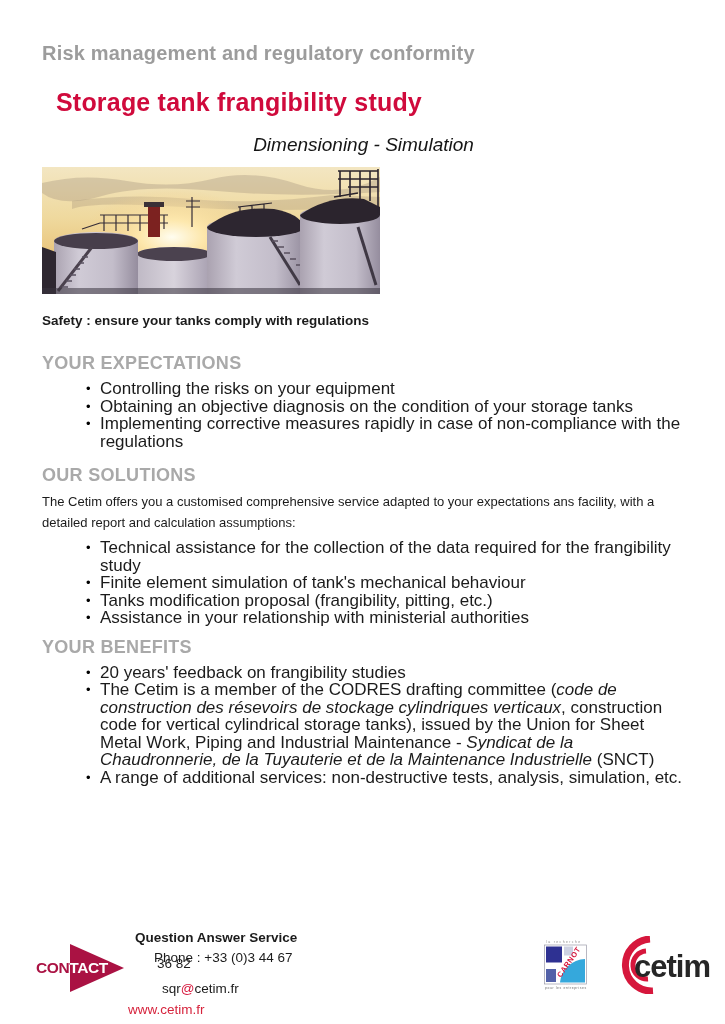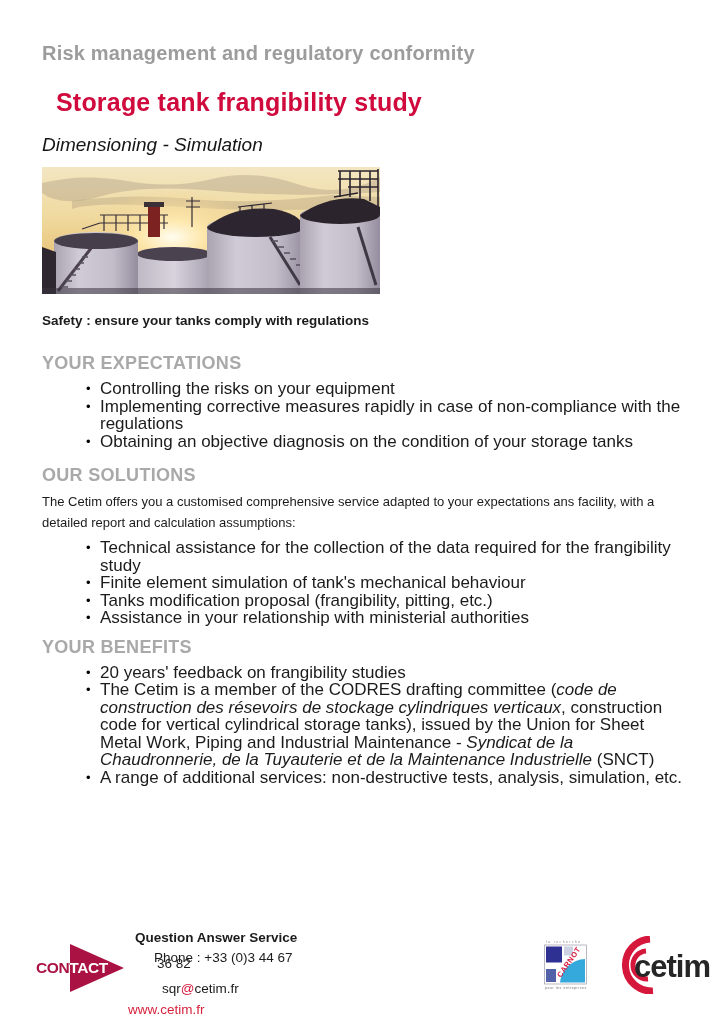--- a/index.html
+++ b/index.html
@@ -17,21 +17,21 @@
   html,body{background:#ffffff;}
   body{
     width:725px;height:1024px;
     font-family:"Liberation Sans","DejaVu Sans",sans-serif;
     color:var(--body-black);
     position:relative;overflow:hidden;
   }
   .page{position:relative;width:725px;height:1024px;padding:42px 40px 0 42px;}
   .eyebrow{font-size:20px;font-weight:bold;color:var(--eyebrow-gray);letter-spacing:.2px;}
   .title{margin-top:23px;margin-left:14px;font-size:25px;font-weight:bold;color:var(--title-red);letter-spacing:.2px;}
-  .subtitle{margin-top:17px;font-size:19px;font-style:italic;color:#151515;}
+  .subtitle{margin-top:17px;font-size:19px;font-style:italic;color:#151515;text-align:center;}
   .photo{margin-top:11px;width:338px;height:127px;line-height:0;}
   .safety{margin-top:19px;font-size:13.5px;font-weight:bold;}
   section h2{font-size:18px;font-weight:bold;color:var(--heading-gray);letter-spacing:.3px;}
   .sec-expectations h2{margin-top:25px;}
   .sec-solutions h2{margin-top:15px;}
   .sec-benefits h2{margin-top:10px;}
   .intro{margin-top:5px;font-size:13px;line-height:21px;max-width:632px;}
   ul.bullets{list-style:none;margin-top:6px;padding-left:58px;max-width:648px;}
   ul.bullets li{position:relative;font-size:17px;line-height:17.5px;max-width:590px;}
   ul.bullets li::before{content:"•";position:absolute;left:-14px;top:0;font-size:13px;color:#000;}
@@ -127,22 +127,22 @@
       <rect x="0" y="121" width="338" height="6" fill="#3a3440" opacity="0.55"></rect>
     </svg>
   </div>
 
   <div class="safety">Safety : ensure your tanks comply with regulations</div>
 
   <section class="sec-expectations">
     <h2>YOUR EXPECTATIONS</h2>
     <ul class="bullets">
         <li><span>Controlling the risks on your equipment</span></li>
+        <li><span>Obtaining an objective diagnosis on the condition of your storage tanks</span></li>
         <li><span>Implementing corrective measures rapidly in case of non-compliance with the regulations</span></li>
-        <li><span>Obtaining an objective diagnosis on the condition of your storage tanks</span></li>
       </ul>
   </section>
 
   <section class="sec-solutions">
     <h2>OUR SOLUTIONS</h2>
     <p class="intro">The Cetim offers you a customised comprehensive service adapted to your expectations ans facility, with a detailed report and calculation assumptions:</p>
     <ul class="bullets">
         <li><span>Technical assistance for the collection of the data required for the frangibility study</span></li>
         <li><span>Finite element simulation of tank's mechanical behaviour</span></li>
         <li><span>Tanks modification proposal (frangibility, pitting, etc.)</span></li>

